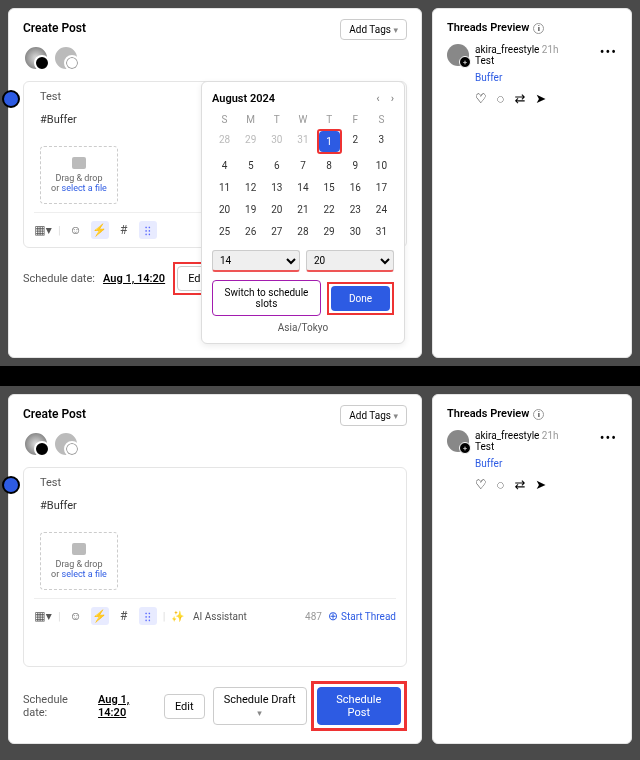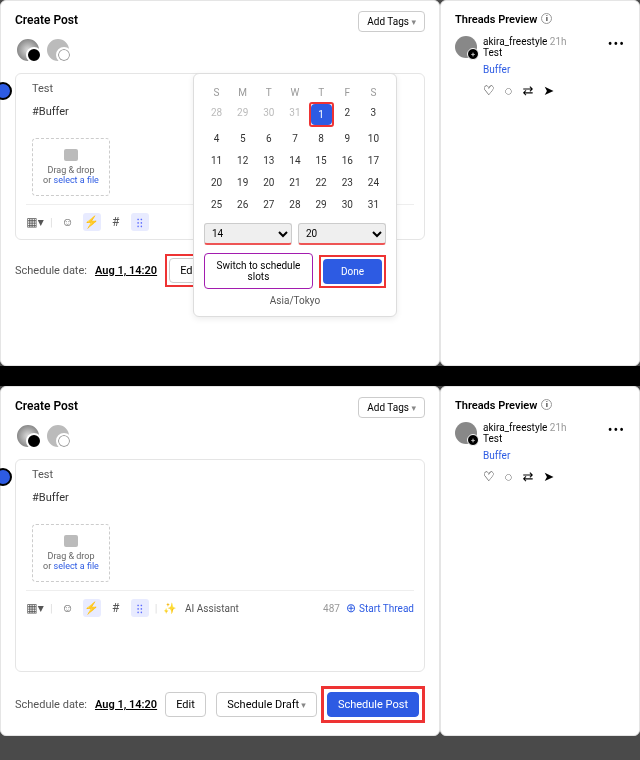--- a/index.html
+++ b/index.html
@@ -1,17 +1,17 @@
 <!DOCTYPE html>
 <html><head>
 <meta charset="utf-8">
 <style>
   * { box-sizing: border-box; margin: 0; padding: 0; font-family: -apple-system, BlinkMacSystemFont, "Segoe UI", Roboto, sans-serif; }
   body { background: #4a4a4a; width: 640px; }
-  .panel { display: flex; background: #4a4a4a; position: relative; }
+  .panel { display: flex; gap: 10px; padding: 8px; background: #4a4a4a; position: relative; }
   .left-card, .right-card { background: #fff; border-radius: 6px; border: 1px solid #e5e5e5; }
   .left-card { flex: 1; padding: 12px 14px; position: relative; }
   .right-card { width: 200px; padding: 12px 14px; }
   .sep { height: 20px; background: #000; }
   .lc-title { font-size: 12px; font-weight: 600; margin-bottom: 10px; }
   .add-tags { position: absolute; top: 10px; right: 14px; border: 1px solid #ccc; border-radius: 4px; padding: 4px 8px; font-size: 10px; background: #fff; cursor: pointer; }
   .avatars { margin-bottom: 8px; position: relative; height: 28px; }
   .av { width: 26px; height: 26px; border-radius: 50%; display: inline-block; background: #888; border: 2px solid #fff; position: absolute; }
   .av.a1 { left: 0; background: radial-gradient(circle at 50% 50%, #ddd, #666); }
   .av.a1::after { content: ""; position: absolute; bottom: -2px; right: -3px; width: 12px; height: 12px; background: #000; border-radius: 50%; border: 2px solid #fff; }
@@ -50,21 +50,21 @@
   .dp-day.sel { background: #2d5be3; color: #fff; border-radius: 4px; }
   .hl-cell { border: 2px solid #e33; border-radius: 3px; }
   .dp-time { display: flex; gap: 6px; margin-top: 8px; }
   .dp-sel { flex: 1; border: 1px solid #ccc; border-bottom: 2px solid #e55; border-radius: 3px; font-size: 10px; padding: 3px; }
   .dp-foot { display: flex; gap: 6px; margin-top: 8px; align-items: center; }
   .dp-switch { flex: 1; border: 1px solid #a21caf; border-radius: 4px; font-size: 10px; padding: 6px 4px; background: #fff; text-align: center; }
   .dp-done-wrap { border: 2px solid #e33; padding: 2px; }
   .dp-done { background: #2d5be3; color: #fff; border: none; border-radius: 4px; font-size: 10px; padding: 7px 18px; }
   .dp-tz { text-align: center; font-size: 10px; color: #555; margin-top: 6px; }
   
-  .rc-title { font-size: 11px; font-weight: 600; margin-bottom: 10px; display: flex; align-items: flex-start; gap: 4px; }
+  .rc-title { font-size: 11px; font-weight: 600; margin-bottom: 10px; display: flex; align-items: flex-end; gap: 4px; }
   .rc-info { width: 11px; height: 11px; border: 1px solid #999; border-radius: 50%; display: inline-flex; align-items: center; justify-content: center; font-size: 7px; }
   .rc-post { display: flex; gap: 6px; font-size: 10px; }
   .rc-av { width: 22px; height: 22px; border-radius: 50%; background: #888; position: relative; flex-shrink: 0; }
   .rc-av::after { content: "+"; position: absolute; bottom: -2px; right: -2px; width: 10px; height: 10px; background: #000; color: #fff; border-radius: 50%; font-size: 8px; display: flex; align-items: center; justify-content: center; border: 1px solid #fff; }
   .rc-user { font-weight: 400; }
   .rc-time { color: #999; }
   .rc-menu { margin-left: auto; font-size: 14px; letter-spacing: 1px; cursor: pointer; }
   .rc-body { margin-left: 28px; margin-top: 6px; font-size: 10px; }
   .rc-buf { color: #2d5be3; margin-top: 2px; }
   .rc-icons { display: flex; gap: 10px; margin-left: 28px; margin-top: 8px; font-size: 13px; color: #000; }
@@ -110,20 +110,28 @@
     </div>
     <div class="sched-row">
       <span class="sched-label">Schedule date:</span>
       <span class="sched-date">Aug 1, 14:20</span>
       <span class="hl-red">
         <button class="btn">Edit</button>
       </span>
     </div>
 
     <div class="datepicker">
+      <div class="dp-head">
+        <span>August 2024</span>
+        <span>
+          <span class="dp-nav">‹</span>
+          &nbsp;&nbsp;
+          <span class="dp-nav">›</span>
+        </span>
+      </div>
       <div class="dp-grid" id="dp-grid">
           <div class="dp-dow">S</div>
           <div class="dp-dow">M</div>
           <div class="dp-dow">T</div>
           <div class="dp-dow">W</div>
           <div class="dp-dow">T</div>
           <div class="dp-dow">F</div>
           <div class="dp-dow">S</div>
           <div class="dp-day prev">28</div>
           <div class="dp-day prev">29</div>

